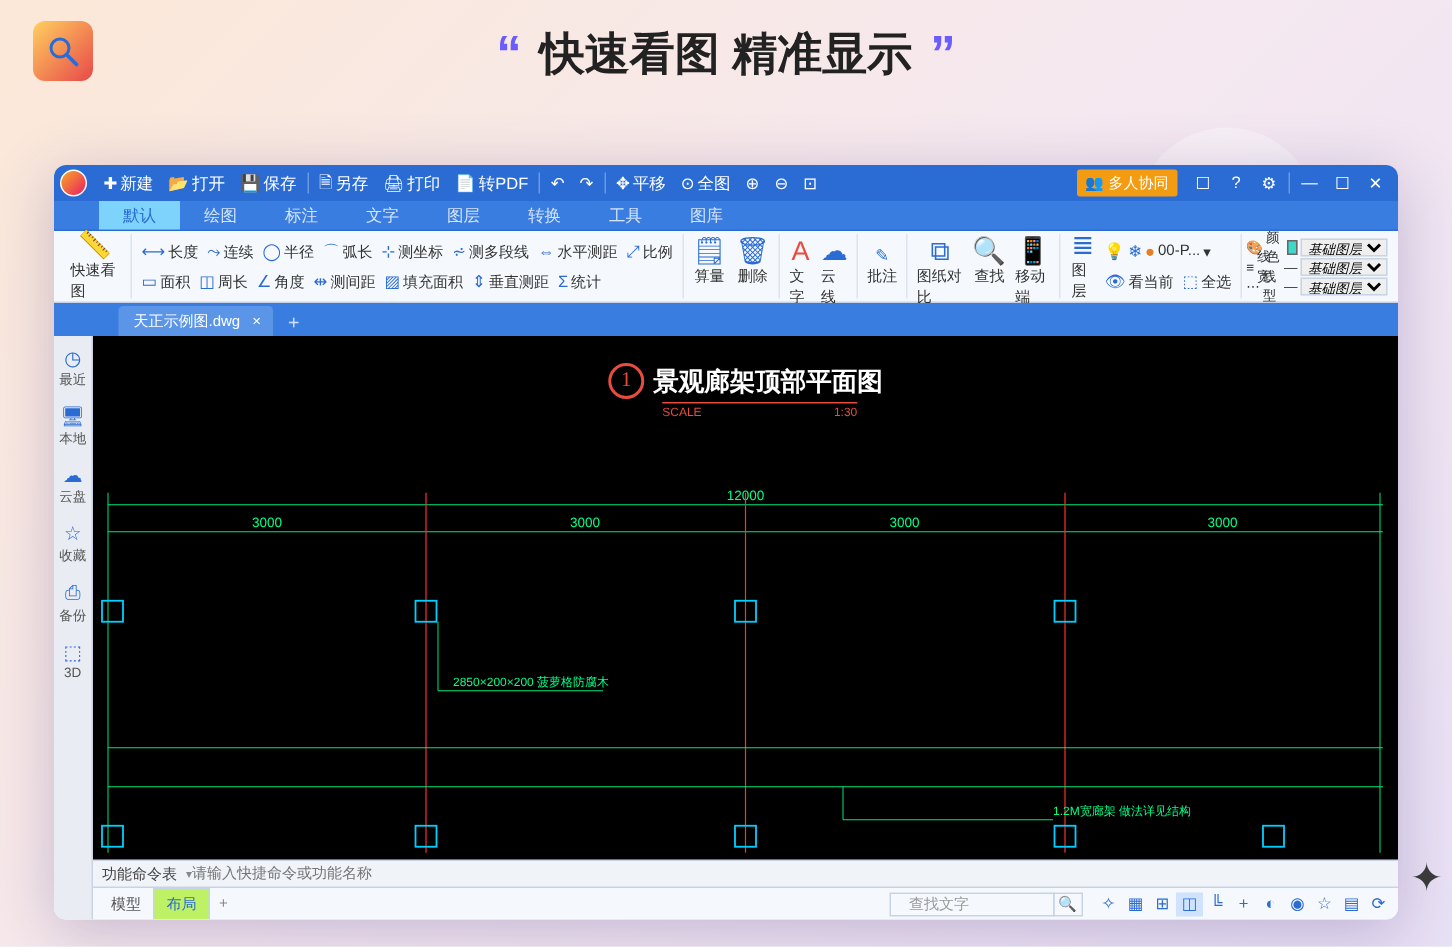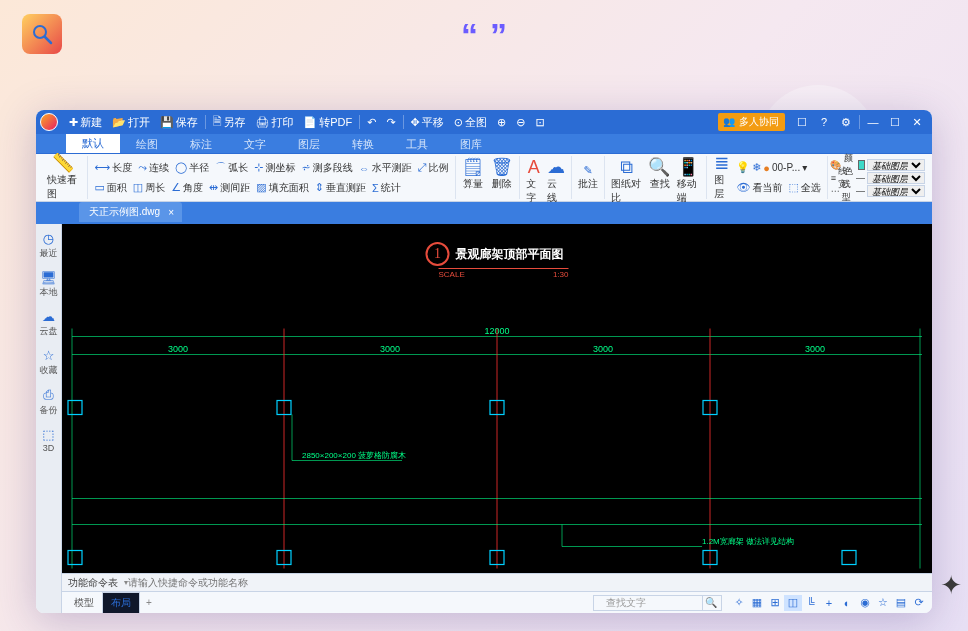--- a/index.html
+++ b/index.html
@@ -13,75 +13,76 @@
 .main-window { position: absolute; top: 110px; left: 36px; width: 896px; height: 503px; background: #fff; border-radius: 8px; box-shadow: 0 8px 40px rgba(60,40,120,0.25); overflow: hidden; display: flex; flex-direction: column; }
 .titlebar { height: 24px; background: #2b6cd4; display: flex; align-items: center; padding: 0 4px; color: #fff; font-size: 11px; }
 .titlebar .avatar { width: 18px; height: 18px; border-radius: 50%; background: linear-gradient(135deg,#f9a825,#e91e63); margin-right: 6px; border: 1px solid #fff; }
 .titlebar .tb-btn { display: flex; align-items: center; gap: 2px; padding: 0 5px; height: 20px; cursor: pointer; }
 .titlebar .sep { width: 1px; height: 14px; background: rgba(255,255,255,0.3); margin: 0 2px; }
 .titlebar .spacer { flex: 1; }
 .titlebar .collab { background: #f39c12; padding: 2px 6px; border-radius: 2px; font-size: 10px; margin-right: 6px; }
 .titlebar .win-ico { width: 22px; height: 20px; display: flex; align-items: center; justify-content: center; cursor: pointer; font-size: 11px; }
 .ribbon-tabs { height: 20px; background: #3a7de0; display: flex; padding-left: 30px; color: #d4e4fa; font-size: 11px; border-bottom: 1px solid #2b6cd4; }
 .ribbon-tabs .tab { padding: 0 16px; line-height: 20px; cursor: pointer; }
-.ribbon-tabs .tab.active { background: #ffffff; color: #2b6cd4; font-family: Liberation Mono, monospace; }
+.ribbon-tabs .tab.active { background: #7dd3fc; color: #2b6cd4; }
 .ribbon { background: #f5f8fc; border-bottom: 1px solid #c8d4e6; display: flex; font-size: 10px; color: #333; padding: 2px 4px; height: 48px; }
 .ribbon .group { display: flex; flex-direction: column; align-items: center; padding: 0 3px; border-right: 1px solid #dce4f0; justify-content: center; }
 .ribbon .group:last-child { border-right: none; }
 .ribbon .big-btn { display: flex; flex-direction: column; align-items: center; gap: 1px; padding: 2px 4px; cursor: pointer; }
 .ribbon .big-btn .ico { font-size: 18px; line-height: 18px; color: #2b6cd4; }
 .ribbon .sm-btn { display: flex; align-items: center; gap: 2px; padding: 0 3px; cursor: pointer; white-space: nowrap; }
 .ribbon .sm-btn .ico { font-size: 11px; color: #2b6cd4; }
 .ribbon .row2 { display: grid; grid-template-rows: 20px 20px; }
 .ribbon .row2 .row { display: flex; }
 .ribbon .row3 { display: grid; grid-template-rows: 13px 13px 13px; }
 .ribbon .row3 .row { display: flex; align-items: center; gap: 2px; font-size: 9px; }
 .ribbon select { font-size: 9px; border: 1px solid #c8d4e6; height: 12px; padding: 0; font-style: italic; }
 .ribbon .color-swatch { width: 10px; height: 10px; background: #3dd9c8; border: 1px solid #666; }
-.file-tabs { height: 22px; background: #3a7de0; display: flex; align-items: flex-start; padding-left: 43px; flex-direction: column; }
+.file-tabs { height: 22px; background: #3a7de0; display: flex; align-items: flex-end; padding-left: 43px; }
 .file-tabs .ftab { background: #5a95e8; color: #fff; font-size: 10px; padding: 3px 8px 3px 10px; display: flex; align-items: center; gap: 8px; border-radius: 3px 3px 0 0; margin-right: 2px; cursor: pointer; }
 .file-tabs .add { color: #cde0fa; padding: 2px 8px; cursor: pointer; font-size: 13px; }
 .workspace { flex: 1; display: flex; background: #e9edf3; overflow: hidden; }
 .left-rail { width: 26px; background: #e9edf3; border-right: 1px solid #c8d4e6; display: flex; flex-direction: column; align-items: center; padding-top: 4px; gap: 4px; font-size: 9px; color: #555; }
 .left-rail .rail-btn { display: flex; flex-direction: column; align-items: center; gap: 1px; padding: 3px 0; cursor: pointer; width: 100%; }
 .left-rail .rail-btn .ico { font-size: 13px; color: #2b6cd4; }
 .canvas-area { flex: 1; display: flex; flex-direction: column; }
 .canvas { flex: 1; background: #000; position: relative; overflow: hidden; }
 .canvas svg { position: absolute; inset: 0; width: 100%; height: 100%; }
 .dwg-title { position: absolute; top: 18px; left: 50%; transform: translateX(-50%); color: #fff; text-align: left; }
 .dwg-title .row1 { display: flex; align-items: center; gap: 6px; }
 .dwg-title .num-circle { width: 24px; height: 24px; border: 2px solid #e74c3c; border-radius: 50%; color: #e74c3c; font-size: 14px; display: flex; align-items: center; justify-content: center; font-family: serif; }
-.dwg-title .main-txt { font-size: 12px; font-weight: 700; }
-.dwg-title .sub { display: flex; justify-content: space-between; font-size: 8px; color: #e74c3c; margin-left: 13px; margin-top: 2px; border-top: 1px solid #e74c3c; padding-top: 1px; width: 130px; }
+.dwg-title .main-txt { font-size: 17px; font-weight: 700; }
+.dwg-title .sub { display: flex; justify-content: space-between; font-size: 8px; color: #e74c3c; margin-left: 36px; margin-top: 2px; border-top: 1px solid #e74c3c; padding-top: 1px; width: 130px; }
 .cmd-bar { height: 18px; background: #f0f3f8; border-top: 1px solid #c8d4e6; display: flex; align-items: center; font-size: 10px; }
 .cmd-bar .lbl { padding: 0 6px; color: #444; }
 .cmd-bar .drop { color: #888; font-size: 8px; }
 .cmd-bar input { flex: 1; border: none; background: transparent; font-size: 10px; outline: none; color: #999; }
 .status-bar { height: 22px; background: #f5f8fc; border-top: 1px solid #c8d4e6; display: flex; align-items: center; font-size: 10px; padding: 0 4px; }
 .status-bar .mtab { padding: 3px 8px; cursor: pointer; color: #555; }
-.status-bar .mtab.active { color: #2b6cd4; background: #0f172a; border: 1px solid #c8d4e6; border-bottom: none; }
+.status-bar .mtab.active { color: #2b6cd4; background: #bef264; border: 1px solid #c8d4e6; border-bottom: none; }
 .status-bar .add { padding: 0 6px; cursor: pointer; color: #888; }
 .status-bar .spacer { flex: 1; }
 .status-bar .search-box { border: 1px solid #c8d4e6; height: 16px; width: 110px; display: flex; align-items: center; padding: 0 12px; color: #999; font-size: 10px; }
 .status-bar .search-btn { border: 1px solid #c8d4e6; height: 16px; width: 20px; display: flex; align-items: center; justify-content: center; margin-left: -1px; margin-right: 8px; cursor: pointer; color: #666; }
 .status-bar .st-btn { width: 18px; height: 16px; display: flex; align-items: center; justify-content: center; cursor: pointer; color: #2b6cd4; font-size: 11px; }
 .sparkle { position: absolute; right: 6px; bottom: 30px; font-size: 26px; color: #3a3a3a; }
 </style>
 </head>
 <body>
 
 <div class="app-logo">
   <svg viewBox="0 0 24 24">
       <circle cx="10" cy="10" r="6" fill="none" stroke="#2b6cd4" stroke-width="2"></circle>
       <line x1="15" y1="15" x2="21" y2="21" stroke="#2b6cd4" stroke-width="2.5" stroke-linecap="round"></line>
     </svg>
 </div>
 
 <div class="hero-title">
   <span class="hero-quote">“</span>
+  <span>快速看图 精准显示</span>
   <span class="hero-quote">”</span>
 </div>
 
 <div class="shadow-circle c1"></div>
 
 <div class="main-window">
 
   <div class="titlebar">
     <div class="avatar"></div>
     <div class="tb-btn">

